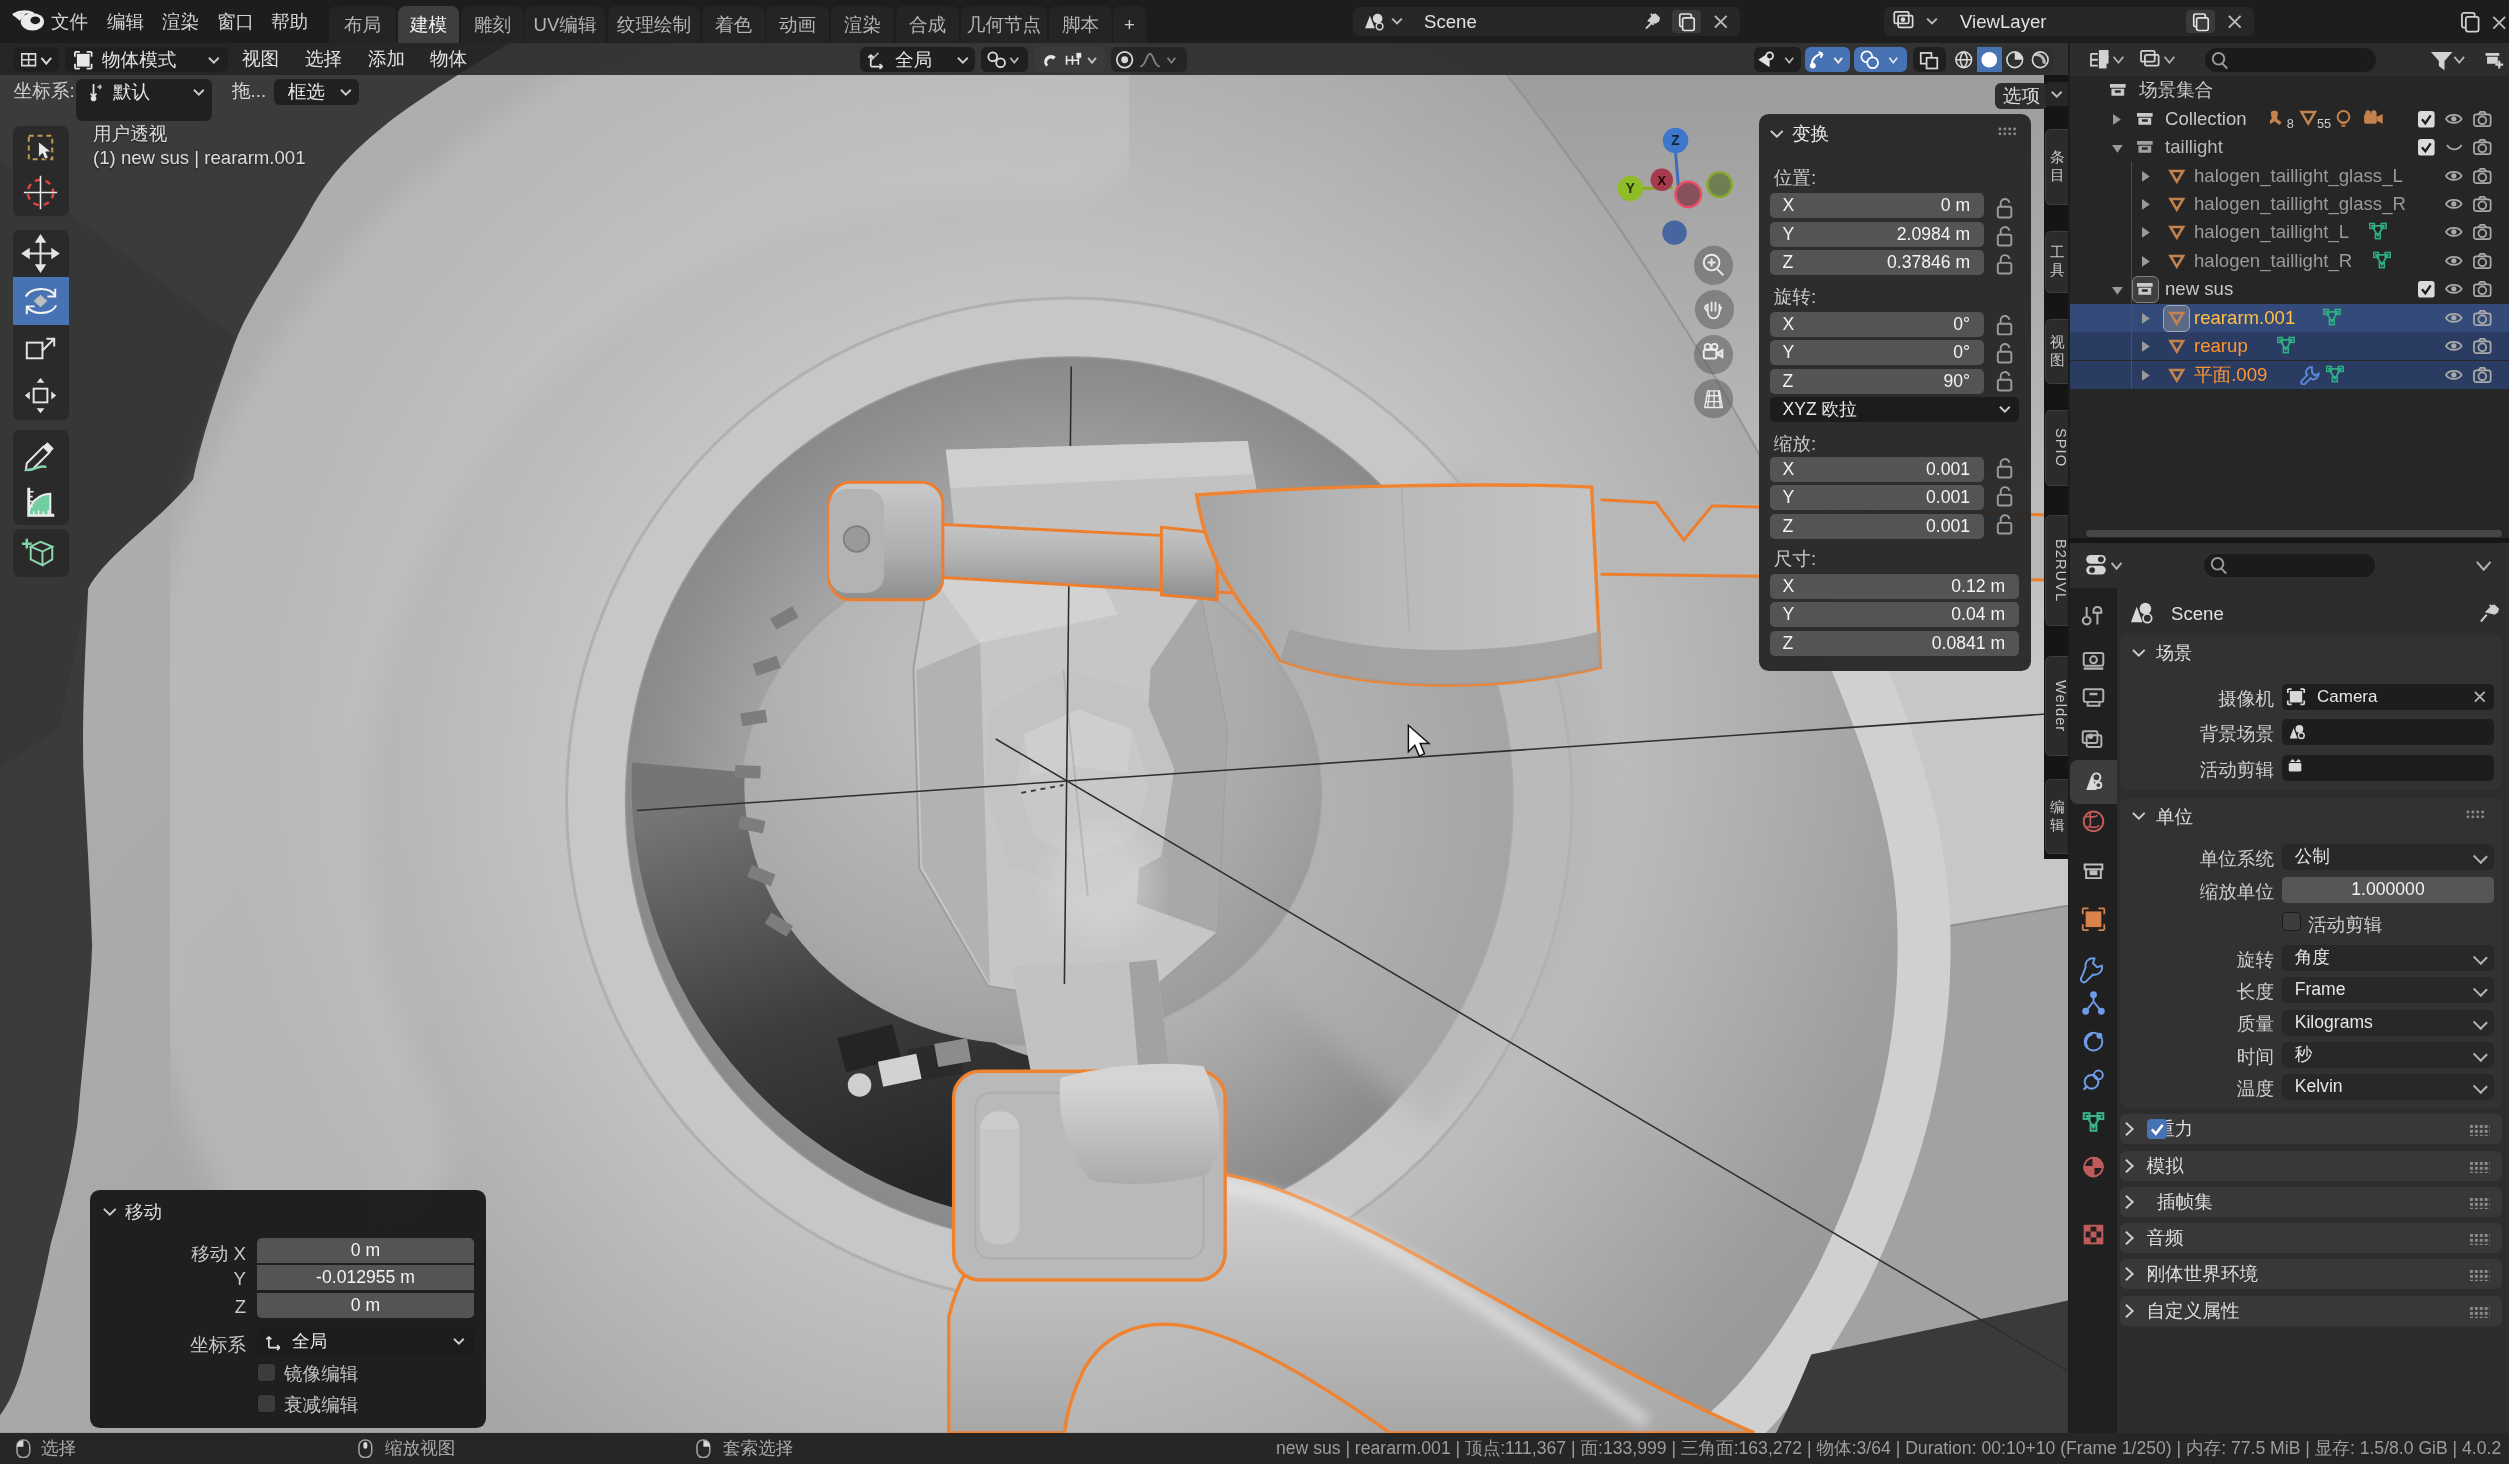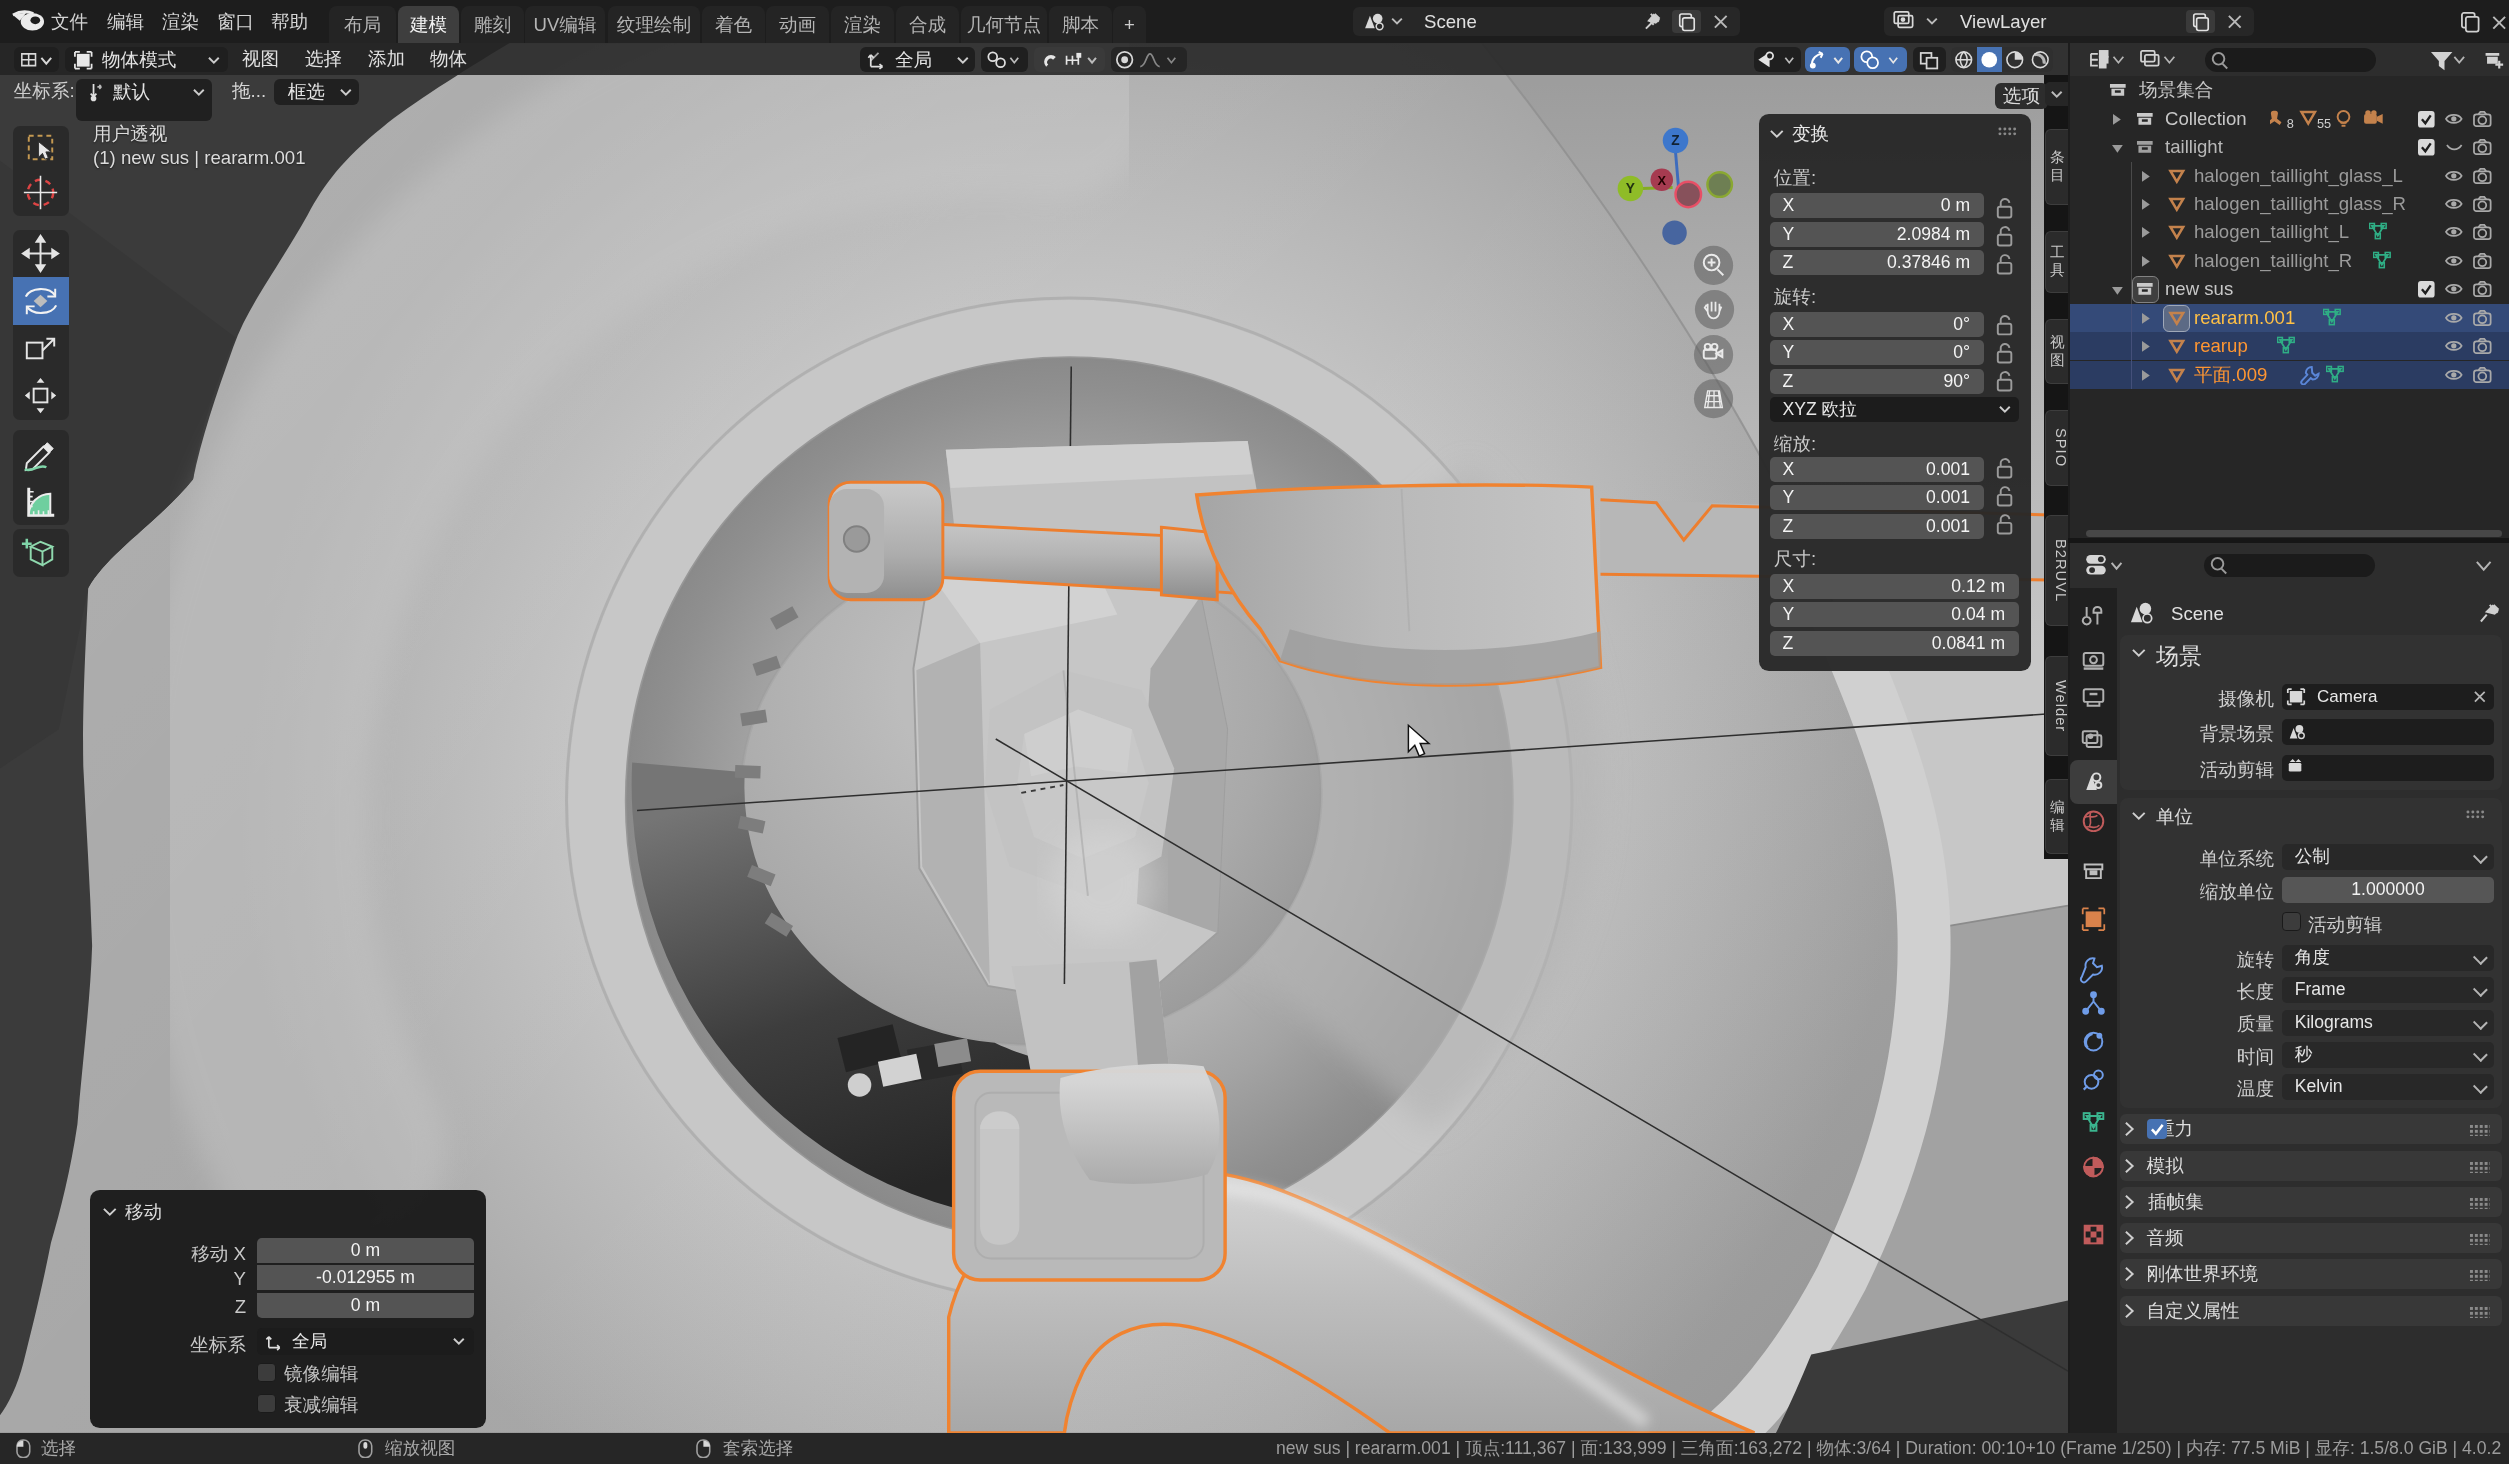--- a/index.html
+++ b/index.html
@@ -1093,21 +1093,21 @@
           <path d="M14,6 l8,8 M18,6 l5,5"></path>
           <path d="M17,7 l5,5 l-3,3 l-8,-2 z" fill="#cfcfcf"></path>
           <path d="M11,16 l-6,7"></path>
         </g>
       </svg>
 
     <div class="abs" style="left:50px;top:93px;width:382px;height:155px;background:#323232;border-radius:7.8px"></div>
     <svg class="abs" style="left:59px;top:101px" width="19.6" height="19.6" viewBox="0 0 20 20">
         <path d="M4,7 l6,6 l6,-6" stroke="#cfcfcf" stroke-width="2" fill="none"></path>
       </svg>
-    <div class="abs" style="left:86px;top:99px;color:#dedede;font-size:23px">场景</div>
+    <div class="abs" style="left:86px;top:99px;color:#dedede;font-size:18px">场景</div>
     <div class="prow-label" style="left:67px;top:144px;width:137px">摄像机</div>
     <div class="prow-label" style="left:67px;top:179px;width:137px">背景场景</div>
     <div class="prow-label" style="left:67px;top:215px;width:137px">活动剪辑</div>
     <div class="abs" style="left:212px;top:142px;width:212px;height:25.5px;background:#1d1d1d;border-radius:4.9px">
       <svg width="29" height="25.5" viewBox="0 0 30 26">
           <g stroke="#d8d8d8" stroke-width="1.8" fill="none">
             <rect x="9" y="8" width="11" height="10" fill="#d8d8d8"></rect>
             <path d="M6,5 h4 M6,5 v4 M23,5 h-4 M23,5 v4 M6,21 h4 M6,21 v-4 M23,21 h-4 M23,21 v-4"></path>
           </g>
         </svg>
@@ -1173,21 +1173,21 @@
         </svg>
       <div class="abs" style="left:26.5px;top:4.9px;width:20.6px;height:20.6px;background:#4772b3;border-radius:3.9px"><svg width="20.6" height="20.6" viewBox="0 0 21 21">
             <path d="M5,10.5 l4,4.5 L16,6" stroke="#fff" stroke-width="2.6" fill="none"></path>
           </svg></div>
       <span style="margin-left:36px">重力</span><i></i></div>
     <div class="phead" style="top:609px"><svg width="17.6" height="30" viewBox="0 0 18 31">
           <path d="M6,9 l7,6.5 l-7,6.5" stroke="#cfcfcf" stroke-width="2" fill="none"></path>
         </svg><span style="margin-left:26.5px">模拟</span><i></i></div>
     <div class="phead" style="top:645px"><svg width="17.6" height="30" viewBox="0 0 18 31">
           <path d="M6,9 l7,6.5 l-7,6.5" stroke="#cfcfcf" stroke-width="2" fill="none"></path>
-        </svg><span style="margin-left:28px">插帧集</span><i></i></div>
+        </svg><span style="margin-left:37px">插帧集</span><i></i></div>
     <div class="phead" style="top:681px"><svg width="17.6" height="30" viewBox="0 0 18 31">
           <path d="M6,9 l7,6.5 l-7,6.5" stroke="#cfcfcf" stroke-width="2" fill="none"></path>
         </svg><span style="margin-left:26.5px">音频</span><i></i></div>
     <div class="phead" style="top:717px"><svg width="17.6" height="30" viewBox="0 0 18 31">
           <path d="M6,9 l7,6.5 l-7,6.5" stroke="#cfcfcf" stroke-width="2" fill="none"></path>
         </svg><span style="margin-left:26.5px">刚体世界环境</span><i></i></div>
     <div class="phead" style="top:754px"><svg width="17.6" height="30" viewBox="0 0 18 31">
           <path d="M6,9 l7,6.5 l-7,6.5" stroke="#cfcfcf" stroke-width="2" fill="none"></path>
         </svg><span style="margin-left:26.5px">自定义属性</span><i></i></div>
   </div>

